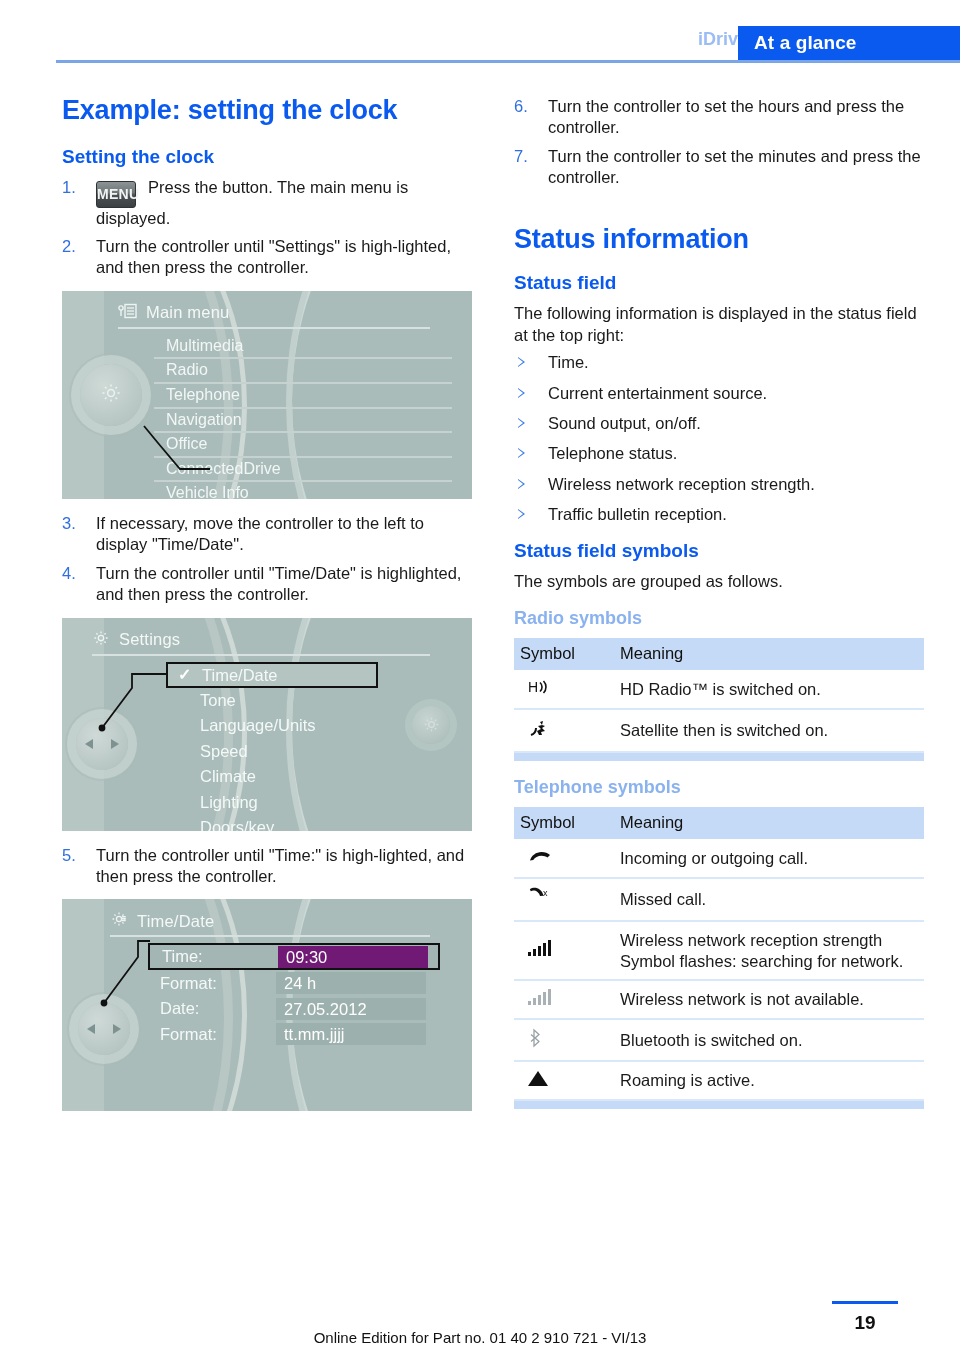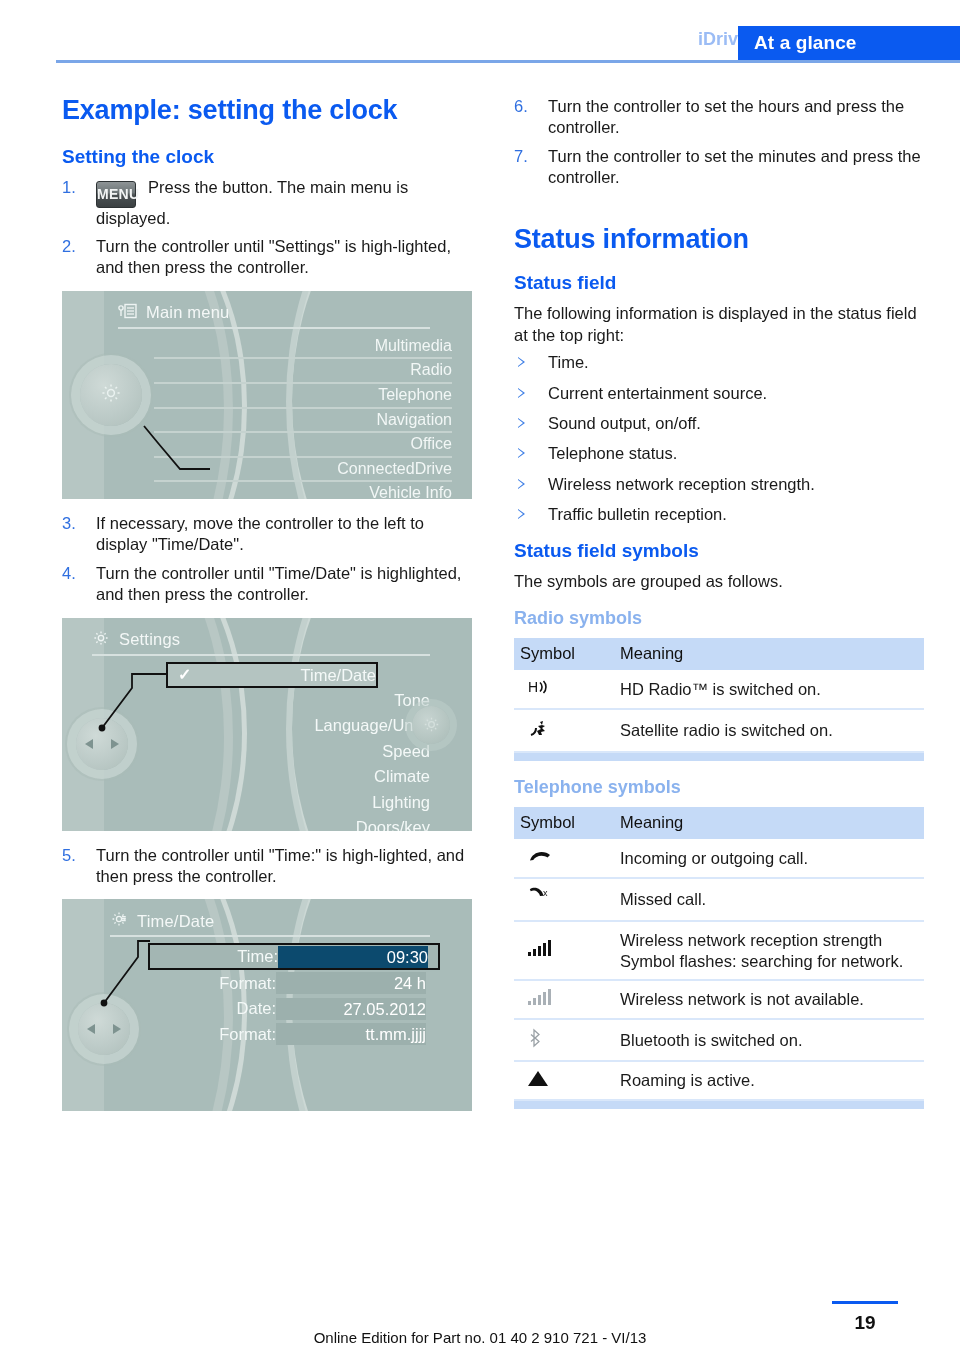--- a/index.html
+++ b/index.html
@@ -78,21 +78,21 @@
   }
   ul.bullets li .tri::after{
     content:"";position:absolute;left:-7px;top:-4px;width:0;height:0;
     border-left:5px solid #ffffff;
     border-top:4px solid transparent;border-bottom:4px solid transparent;
   }
 
   
   .idrive{
     position:relative;width:410px;height:208px;margin:12px 0 14px 0;
-    background:#a9bcb9;overflow:hidden;text-align:right;
+    background:#a9bcb9;overflow:hidden;
   }
   .idrive.tall{height:213px;}
   .id-arcA{
     position:absolute;left:-150px;top:-120px;width:330px;height:460px;
     border-radius:50%;border-right:5px solid #ced9d6;
     border-top:5px solid transparent;border-bottom:5px solid transparent;border-left:0;
   }
   .id-arcB{
     position:absolute;left:-168px;top:-140px;width:330px;height:500px;
     border-radius:50%;border-right:9px solid #b8c7c4;
@@ -155,21 +155,21 @@
     width:128px;color:#f4f9f8;font-size:16.5px;padding-left:12px;box-sizing:border-box;
   }
   .id-kv .kval{
     width:150px;background:#9cb0ad;color:#ffffff;font-size:16.5px;
     padding-left:8px;box-sizing:border-box;height:22px;line-height:22px;
   }
   .id-kv .krow.sel{
     border:2px solid #111;box-sizing:border-box;height:27px;width:292px;
     background:#a3b6b3;
   }
-  .id-kv .krow.sel .kval{background:#0c4a6e;}
+  .id-kv .krow.sel .kval{background:#701a75;}
 
   
   .knob{
     position:absolute;border-radius:50%;
     background:radial-gradient(circle at 38% 34%, #cfdad7 0%, #bdcbc8 55%, #aebeba 100%);
     box-shadow:0 0 0 9px rgba(200,214,211,.75), 0 0 0 11px rgba(170,188,184,.5);
   }
   .knob .gear{color:#e8f0ee;font-size:21px;line-height:1;}
   .knob-inner{
     position:absolute;inset:0;display:flex;align-items:center;justify-content:center;
@@ -482,21 +482,21 @@
           </td>
           <td>HD Radio™ is switched on.</td>
         </tr>
         <tr>
           <td class="c1">
             <svg width="22" height="20" viewBox="0 0 22 20" aria-hidden="true">
               <path d="M4 17h7l-2-4 4-2-3-3 4-1-2-3 3-1-1 4 3 1-3 2 3 3-4 1 1 3z" fill="#111"></path>
               <path d="M3 17c3-1 5-4 5-7" stroke="#111" stroke-width="2" fill="none"></path>
             </svg>
           </td>
-          <td>Satellite radio is switched on.</td>
+          <td>Satellite then is switched on.</td>
         </tr>
         <tr>
             <td class="tbl-end" colspan="2"></td>
           </tr>
       </tbody>
     </table>
 
     <h3 class="sub3">Telephone symbols</h3>
     <table class="symtbl">
       <thead>

